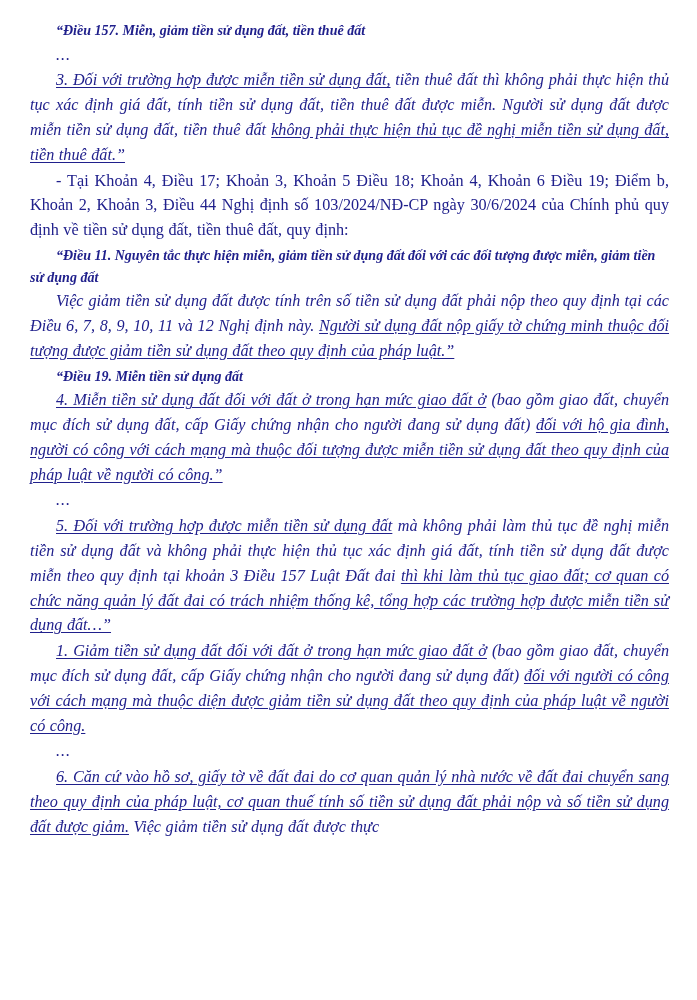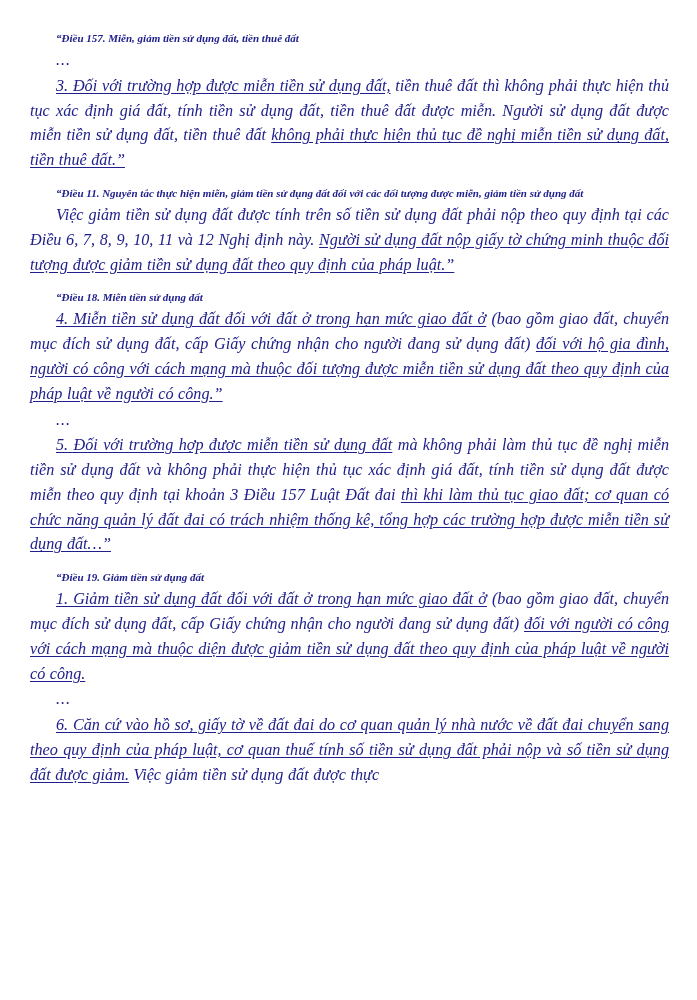--- a/index.html
+++ b/index.html
@@ -40,53 +40,53 @@
     text-underline-offset: 2px;
     font-style: italic;
   }
   .dots {
     font-style: italic;
     letter-spacing: 1px;
   }
   .heading {
     font-weight: bold;
     font-style: italic;
-    font-size: 11px;
+    font-size: 14px;
     text-indent: 26px;
     line-height: 1.55;
-    margin: 12px 0 1px 0;
+    margin: 2px 0 1px 0;
     color: #20208c;
   }
 </style>
 </head>
 <body>
 
 <div class="page">
 
   <p class="heading">“Điều 157. Miễn, giảm tiền sử dụng đất, tiền thuê đất</p>
 
   <p class="para indent dots">...</p>
 
   <p class="para indent"><span class="u">3. Đối với trường hợp được miễn tiền sử dụng đất,</span> <span>tiền thuê đất thì không phải thực hiện thủ tục xác định giá đất, tính tiền sử dụng đất, tiền thuê đất được miễn. Người sử dụng đất được miễn tiền sử dụng đất, tiền thuê đất</span> <span class="u">không phải thực hiện thủ tục đề nghị miễn tiền sử dụng đất, tiền thuê đất.”</span></p>
 
+  <p class="para indent upright">- Tại Khoản 4, Điều 17; Khoản 3, Khoản 5 Điều 18; Khoản 4, Khoản 6 Điều 19; Điểm b, Khoản 2, Khoản 3, Điều 44 Nghị định số 103/2024/NĐ-CP ngày 30/6/2024 của Chính phủ quy định về tiền sử dụng đất, tiền thuê đất, quy định:</p>
 
   <p class="heading">“Điều 11. Nguyên tắc thực hiện miễn, giảm tiền sử dụng đất đối với các đối tượng được miễn, giảm tiền sử dụng đất</p>
 
 
   <p class="para indent"><span>Việc giảm tiền sử dụng đất được tính trên số tiền sử dụng đất phải nộp theo quy định tại các Điều 6, 7, 8, 9, 10, 11 và 12 Nghị định này.</span> <span class="u">Người sử dụng đất nộp giấy tờ chứng minh thuộc đối tượng được giảm tiền sử dụng đất theo quy định của pháp luật.”</span></p>
 
-  <p class="heading">“Điều 18. Miễn tiền sử dụng đất</p>
+  <p class="heading">“Điều 19. Miễn tiền sử dụng đất</p>
 
   <p class="para indent"><span class="u">4. Miễn tiền sử dụng đất đối với đất ở trong hạn mức giao đất ở</span> <span>(bao gồm giao đất, chuyển mục đích sử dụng đất, cấp Giấy chứng nhận cho người đang sử dụng đất)</span> <span class="u">đối với hộ gia đình, người có công với cách mạng mà thuộc đối tượng được miễn tiền sử dụng đất theo quy định của pháp luật về người có công.”</span></p>
 
   <p class="para indent dots">...</p>
 
   <p class="para indent"><span class="u">5. Đối với trường hợp được miễn tiền sử dụng đất</span> <span>mà không phải làm thủ tục đề nghị miễn tiền sử dụng đất và không phải thực hiện thủ tục xác định giá đất, tính tiền sử dụng đất được miễn theo quy định tại khoản 3 Điều 157 Luật Đất đai</span> <span class="u">thì khi làm thủ tục giao đất; cơ quan có chức năng quản lý đất đai có trách nhiệm thống kê, tổng hợp các trường hợp được miễn tiền sử dụng đất…”</span></p>
 
-  <p class="heading">“Điều 19. Giảm tiền sử dụng đất</p>
 
   <p class="para indent"><span class="u">1. Giảm tiền sử dụng đất đối với đất ở trong hạn mức giao đất ở</span> <span>(bao gồm giao đất, chuyển mục đích sử dụng đất, cấp Giấy chứng nhận cho người đang sử dụng đất)</span> <span class="u">đối với người có công với cách mạng mà thuộc diện được giảm tiền sử dụng đất theo quy định của pháp luật về người có công.</span></p>
 
   <p class="para indent dots">...</p>
 
   <p class="para indent"><span class="u">6. Căn cứ vào hồ sơ, giấy tờ về đất đai do cơ quan quản lý nhà nước về đất đai chuyển sang theo quy định của pháp luật, cơ quan thuế tính số tiền sử dụng đất phải nộp và số tiền sử dụng đất được giảm.</span> <span>Việc giảm tiền sử dụng đất được thực</span></p>
 
 </div>
 
 </body></html>

